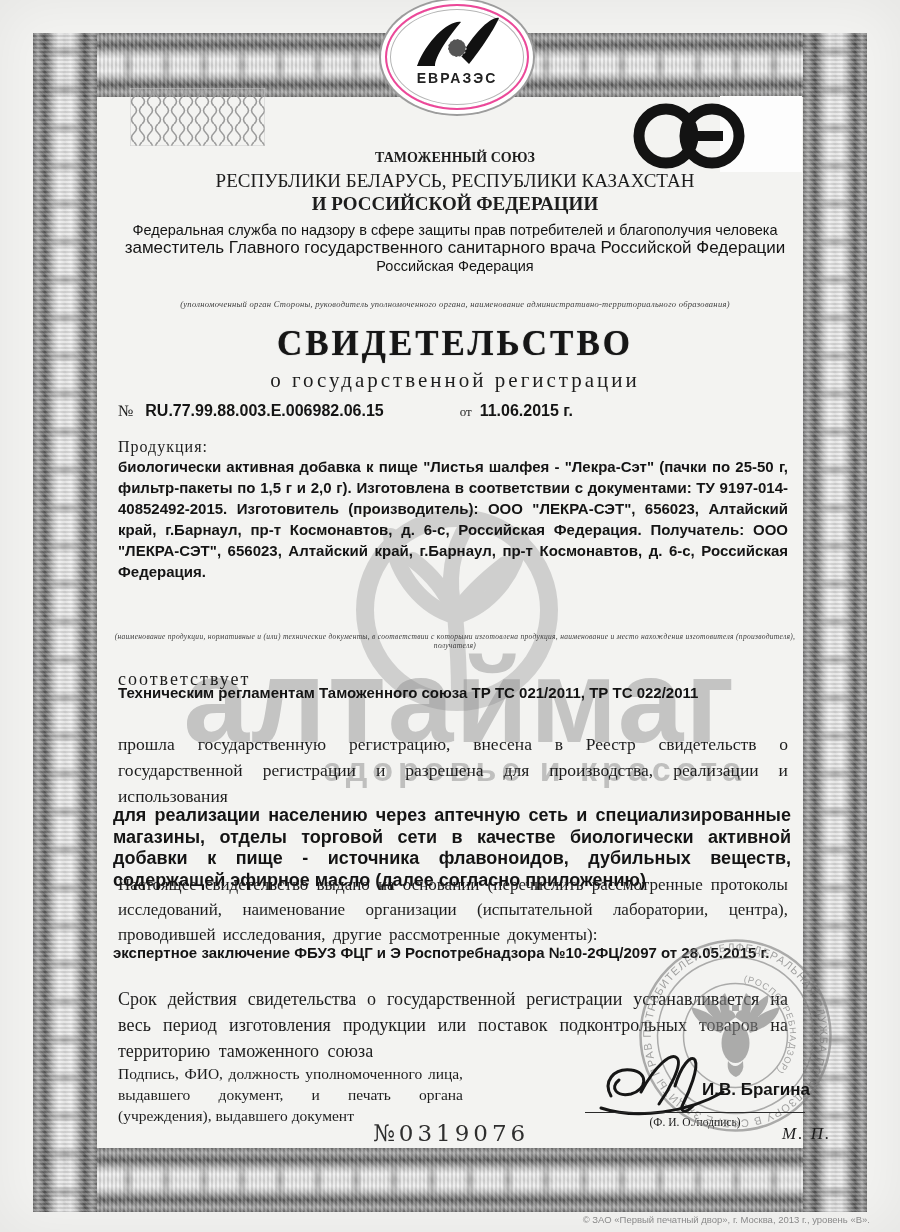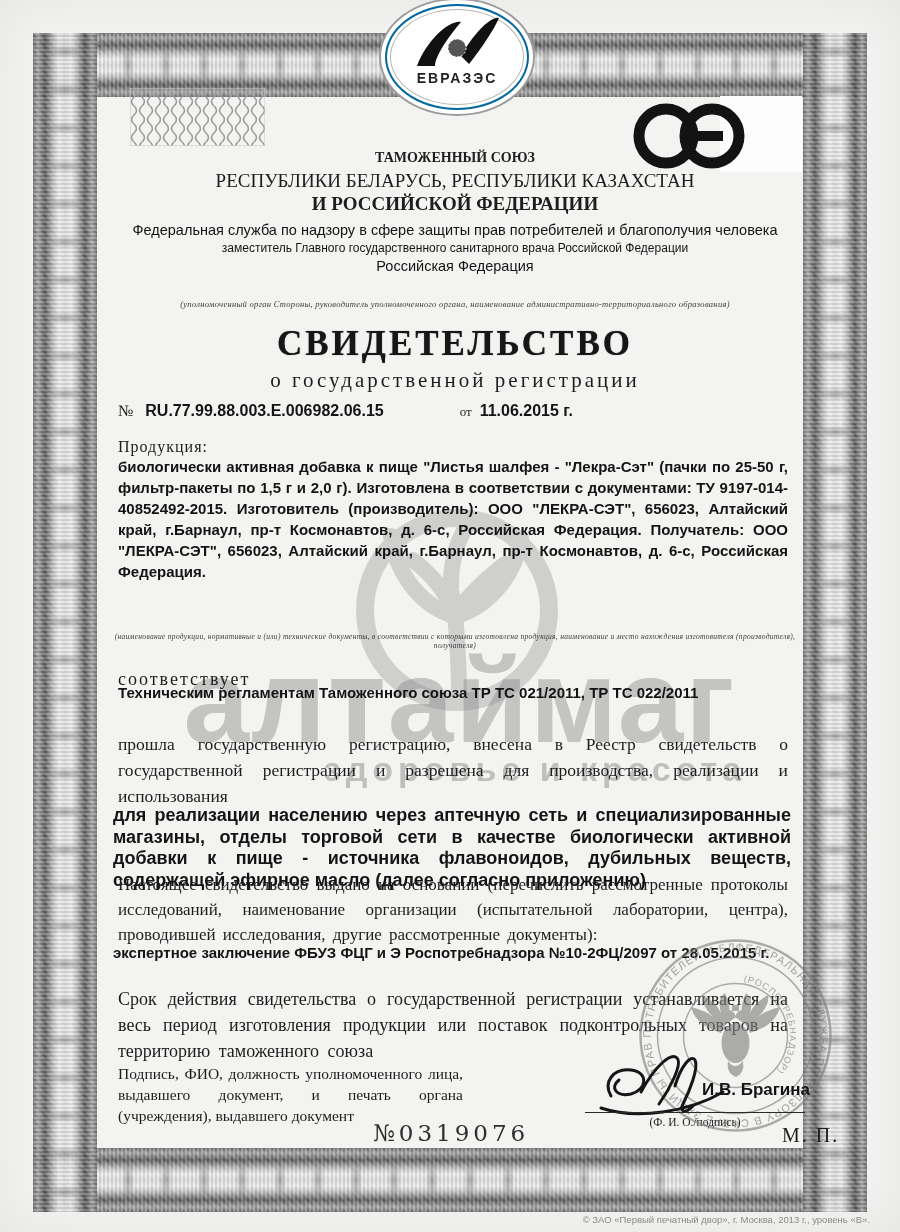--- a/index.html
+++ b/index.html
@@ -17,21 +17,21 @@
   }
   .band-v{
     background:
       radial-gradient(ellipse 30px 9px at 50% 19px, rgba(25,25,25,.30), transparent 70%) repeat-y 0 0 / 100% 38px,
       repeating-linear-gradient(180deg, rgba(255,255,255,.16) 0 2px, rgba(0,0,0,.10) 2px 4px),
       repeating-linear-gradient(45deg, rgba(255,255,255,.12) 0 3px, transparent 3px 6px),
       linear-gradient(90deg,#636363 0px,#a0a0a0 5px,#4a4a4a 12px,#bababa 20px,#efefef 26px,#dadada 32px,#efefef 38px,#bababa 44px,#4a4a4a 52px,#a0a0a0 59px,#636363 64px);
   }
   
   .medallion{position:absolute;left:385px;top:4px;width:140px;height:102px;background:#fff;
-    border-radius:50%;border:2px solid #0369a1;
+    border-radius:50%;border:2px solid #ec4899;
     box-shadow:0 0 0 4px #fff,0 0 0 6px #9c9c9c, inset 0 0 0 3px #fff, inset 0 0 0 4px #b5b5b5;
     display:flex;flex-direction:column;align-items:center;justify-content:flex-start;z-index:6;}
   .medallion .label{font-family:"Liberation Sans",sans-serif;font-weight:bold;font-size:14px;
     letter-spacing:2px;color:#222;margin-top:-4px;}
   
   .abs{position:absolute;}
   .center{text-align:center;}
   .serif{font-family:"Liberation Serif",serif;color:#1d1d1d;}
   .sans{font-family:"Liberation Sans",sans-serif;color:#141414;}
   .just{text-align:justify;}
@@ -80,21 +80,21 @@
       <circle cx="84" cy="38" r="27" fill="none" stroke="#131313" stroke-width="11"></circle>
       <rect x="58" y="33" width="37" height="10" fill="#131313"></rect>
     </svg>
   </div>
 
   <div class="abs txt serif center" style="left:105px;top:146px;width:700px;">
     <div style="font-weight:bold;font-size:14px;line-height:23px;">ТАМОЖЕННЫЙ СОЮЗ</div>
     <div style="font-weight:normal;font-size:19px;line-height:23px;">РЕСПУБЛИКИ БЕЛАРУСЬ, РЕСПУБЛИКИ КАЗАХСТАН</div>
     <div style="font-weight:bold;font-size:19px;line-height:23px;">И РОССИЙСКОЙ ФЕДЕРАЦИИ</div>
     <div class="sans" style="font-size:14.5px;line-height:18px;margin-top:6px;">Федеральная служба по надзору в сфере защиты прав потребителей и благополучия человека</div>
-    <div class="sans" style="font-size:12px;line-height:18px;">заместитель Главного государственного санитарного врача Российской Федерации</div>
+    <div class="sans" style="font-size:17px;line-height:18px;">заместитель Главного государственного санитарного врача Российской Федерации</div>
     <div class="sans" style="font-size:14.5px;line-height:18px;">Российская Федерация</div>
   </div>
 
   <div class="abs txt serif center note-small" style="left:105px;top:299px;width:700px;font-style:italic;">(уполномоченный орган Стороны, руководитель уполномоченного органа, наименование административно-территориального образования)</div>
 
   <div class="abs txt serif center" style="left:105px;top:324px;width:700px;font-size:35px;font-weight:bold;letter-spacing:3px;color:#161616;text-shadow:0 0 1px #555;">СВИДЕТЕЛЬСТВО</div>
   <div class="abs txt serif center" style="left:105px;top:368px;width:700px;font-size:21px;letter-spacing:3px;">о государственной регистрации</div>
 
   <div class="abs txt" style="left:118px;top:402px;width:668px;">
     <span class="serif" style="font-size:16px;">№</span>
@@ -175,17 +175,17 @@
       </g>
     </svg>
   </div>
 
   <div class="abs txt serif just" style="left:118px;top:1063px;width:345px;font-size:15.5px;line-height:21px;">Подпись,  ФИО,  должность  уполномоченного  лица, выдавшего  документ,  и  печать  органа  (учреждения), выдавшего документ</div>
   <div class="abs txt sans" style="left:702px;top:1080px;font-weight:bold;font-size:17px;z-index:6;">И.В. Брагина</div>
   <div class="abs" style="left:585px;top:1112px;width:220px;border-top:1.5px solid #2a2a2a;z-index:6;"></div>
   <div class="abs txt serif center" style="left:585px;top:1116px;width:220px;font-size:11.5px;">(Ф. И. О./подпись)</div>
 
   <div class="abs txt" style="left:373px;top:1120px;font-family:'DejaVu Serif',serif;font-size:23px;letter-spacing:4px;color:#2e2e2e;">№0319076</div>
-  <div class="abs txt serif" style="left:782px;top:1124px;font-size:20px;letter-spacing:2px;">М. П.</div>
+  <div class="abs txt serif" style="left:782px;top:1124px;font-size:17px;letter-spacing:2px;font-style:italic;">М. П.</div>
 
   <div class="abs footer-note" style="left:400px;top:1214px;width:470px;text-align:right;">© ЗАО «Первый печатный двор»,  г. Москва,  2013 г.,  уровень «В».</div>
 
 </div>
 
 </body></html>

